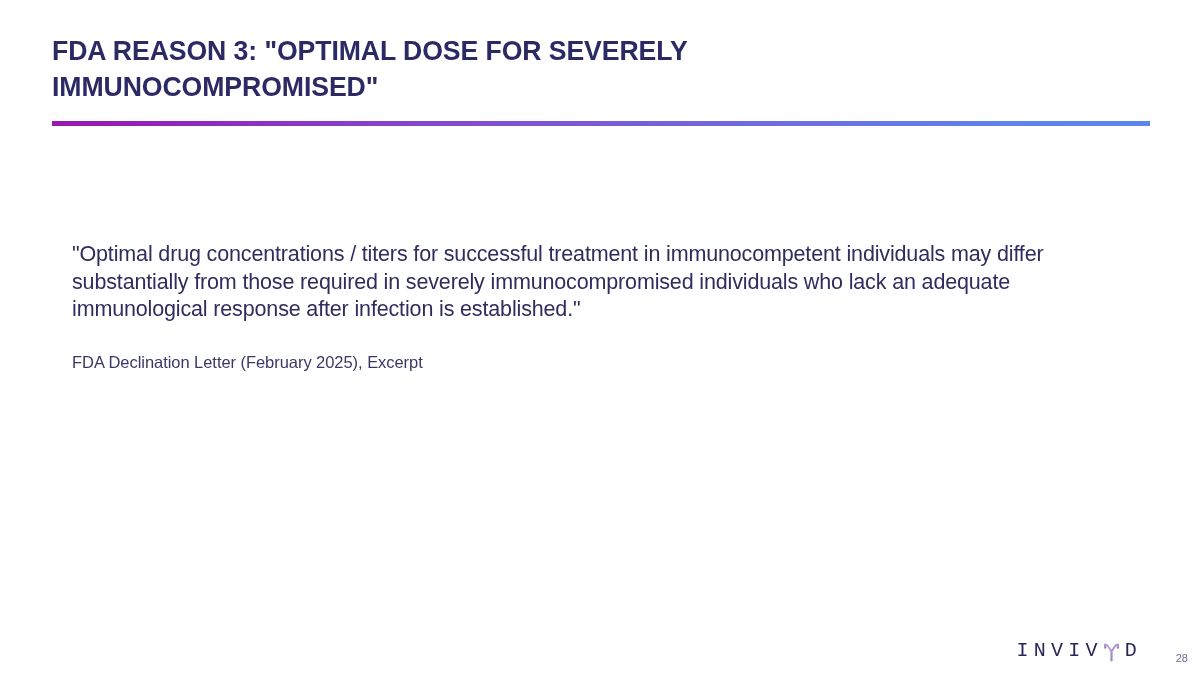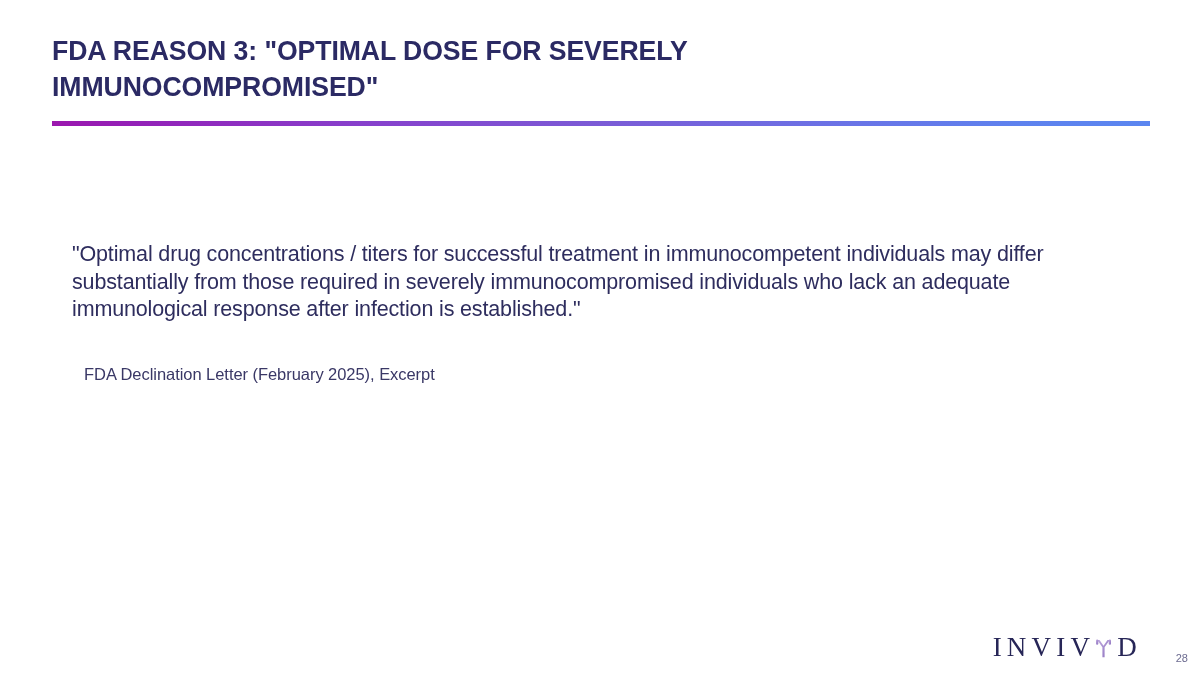--- a/index.html
+++ b/index.html
@@ -70,21 +70,21 @@
   .quote-text {
     margin: 0;
     font-family: "Liberation Sans", sans-serif;
     font-size: 21.5px;
     font-weight: 400;
     line-height: 27.5px;
     color: #2E2D5E;
     letter-spacing: -0.15px;
   }
   .quote-source {
-    margin: 12px;
+    margin: 0;
     position: absolute;
     left: 72px;
     top: 351px;
     font-family: "Liberation Sans", sans-serif;
     font-size: 16.5px;
     font-weight: 400;
     line-height: 22px;
     color: #3A3866;
     letter-spacing: -0.05px;
   }
@@ -92,22 +92,22 @@
   
   .brand {
     position: absolute;
     right: 58px;
     bottom: 14px;
     display: flex;
     align-items: center;
     gap: 5px;
   }
   .brand-letters {
-    font-family: Liberation Serif, serif;
-    font-size: 27px;
+    font-family: Liberation Mono, monospace;
+    font-size: 20px;
     font-weight: 400;
     letter-spacing: 5.2px;
     color: #272657;
     line-height: 1;
     display: flex;
     align-items: center;
   }
   .brand-y {
     display: inline-block;
     width: 17px;

